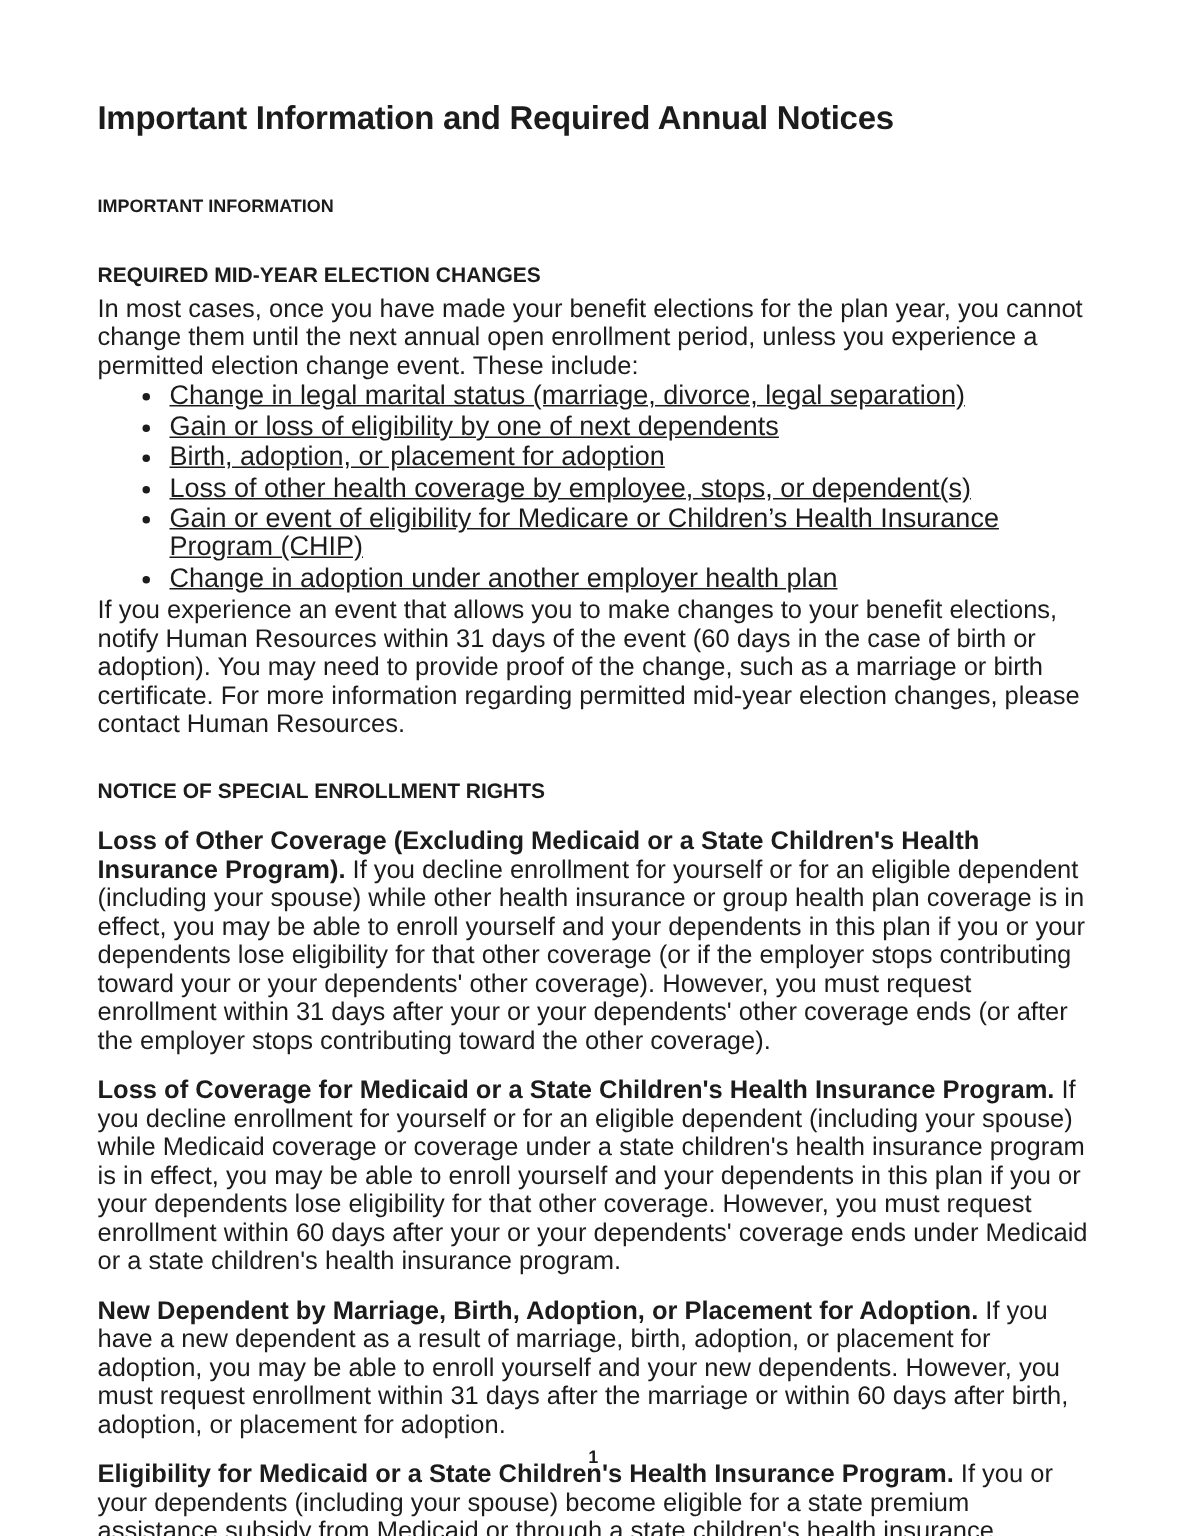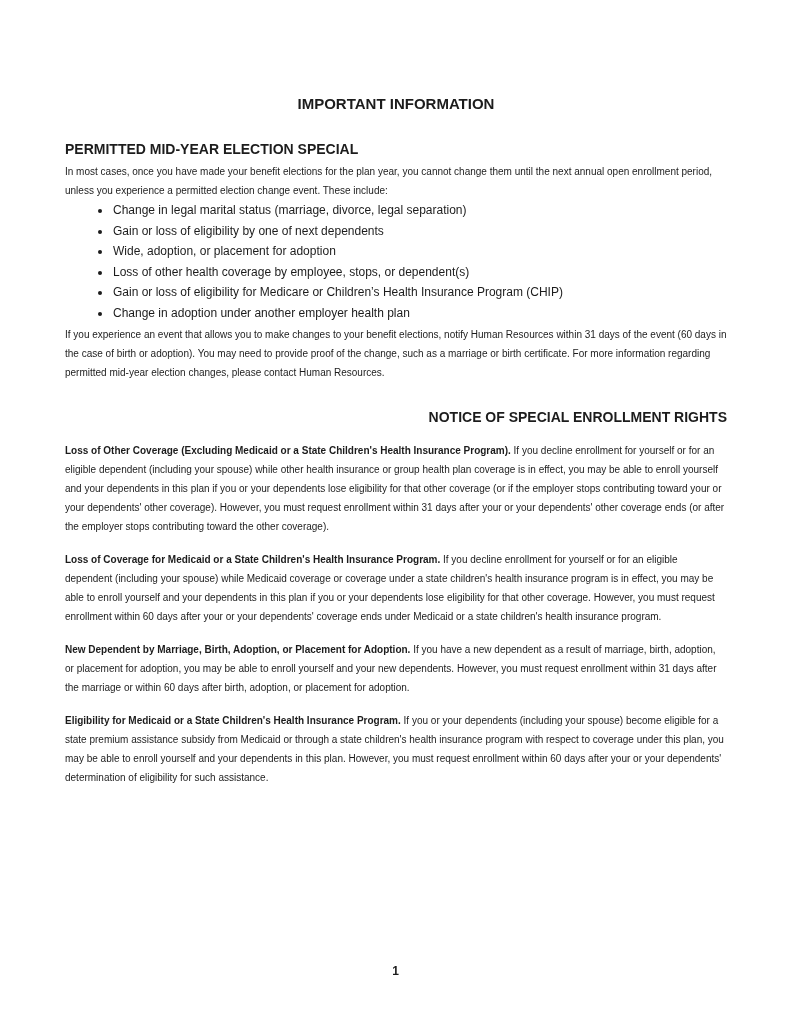--- a/index.html
+++ b/index.html
@@ -15,82 +15,83 @@
     overflow: hidden;
   }
   .doc-title {
     font-size: 22px;
     font-weight: bold;
     line-height: 1.2;
     margin: 8px 0 0 0;
     letter-spacing: -0.2px;
   }
   .center-heading {
-    text-align: center;
-    font-size: 15px;
+    font-size: 12px;
     font-weight: bold;
     line-height: 19px;
     margin: 0;
   }
   .heading-important { margin-top: 36px; }
   .heading-required  { margin-top: 40px; }
   .sub-heading {
     font-size: 14px;
     font-weight: bold;
     line-height: 19px;
     margin: 0;
   }
   .heading-permitted { margin-top: 27px; margin-bottom: 3px; }
-  .heading-special   { margin-top: 26px; margin-bottom: 1px; text-align: right; }
+  .heading-special   { margin-top: 26px; margin-bottom: 1px; }
   p {
-    font-size: 10px;
+    font-size: 17px;
     line-height: 19px;
     margin: 0;
     text-align: left;
   }
   .para-gap { margin-top: 14px; }
   .lead { font-weight: bold; }
   ul.bullet-list {
     margin: 1px 0 2px 0;
     padding: 0 0 0 47px;
     list-style: disc outside;
   }
   ul.bullet-list li {
-    font-size: 12px;
+    font-size: 18px;
     line-height: 19px;
     margin: 0 0 1.5px 0;
     padding-left: 1px;
+    text-decoration: underline;
   }
   .page-number {
     position: absolute;
     left: 0; right: 0;
     bottom: 46px;
     text-align: center;
     font-size: 12px;
     font-weight: bold;
   }
 </style>
 </head>
 <body>
 
 <div class="page">
 
+  <h1 class="doc-title">Important Information and Required Annual Notices</h1>
 
   <h2 class="center-heading heading-important">IMPORTANT INFORMATION</h2>
 
-  <h3 class="sub-heading heading-permitted">PERMITTED MID-YEAR ELECTION SPECIAL</h3>
+  <h3 class="sub-heading heading-permitted">REQUIRED MID-YEAR ELECTION CHANGES</h3>
 
   <p>In most cases, once you have made your benefit elections for the plan year, you cannot change them until the next annual open enrollment period, unless you experience a permitted election change event.  These include:</p>
 
   <ul class="bullet-list">
     <li>Change in legal marital status (marriage, divorce, legal separation)</li>
     <li>Gain or loss of eligibility by one of next dependents</li>
-    <li>Wide, adoption, or placement for adoption</li>
+    <li>Birth, adoption, or placement for adoption</li>
     <li>Loss of other health coverage by employee, stops, or dependent(s)</li>
-    <li>Gain or loss of eligibility for Medicare or Children’s Health Insurance Program (CHIP)</li>
+    <li>Gain or event of eligibility for Medicare or Children’s Health Insurance Program (CHIP)</li>
     <li>Change in adoption under another employer health plan</li>
   </ul>
 
   <p>If you experience an event that allows you to make changes to your benefit elections, notify Human Resources within 31 days of the event (60 days in the case of birth or adoption).  You may need to provide proof of the change, such as a marriage or birth certificate.  For more information regarding permitted mid-year election changes, please contact Human Resources.</p>
 
 
   <h3 class="sub-heading heading-special">NOTICE OF SPECIAL ENROLLMENT RIGHTS</h3>
 
 
   <p class="para-gap"><span class="lead">Loss of Other Coverage (Excluding Medicaid or a State Children's Health Insurance Program).</span> <span>If you decline enrollment for yourself or for an eligible dependent (including your spouse) while other health insurance or group health plan coverage is in effect, you may be able to enroll yourself and your dependents in this plan if you or your dependents lose eligibility for that other coverage (or if the employer stops contributing toward your or your dependents' other coverage). However, you must request enrollment within 31 days after your or your dependents' other coverage ends (or after the employer stops contributing toward the other coverage).</span></p>

